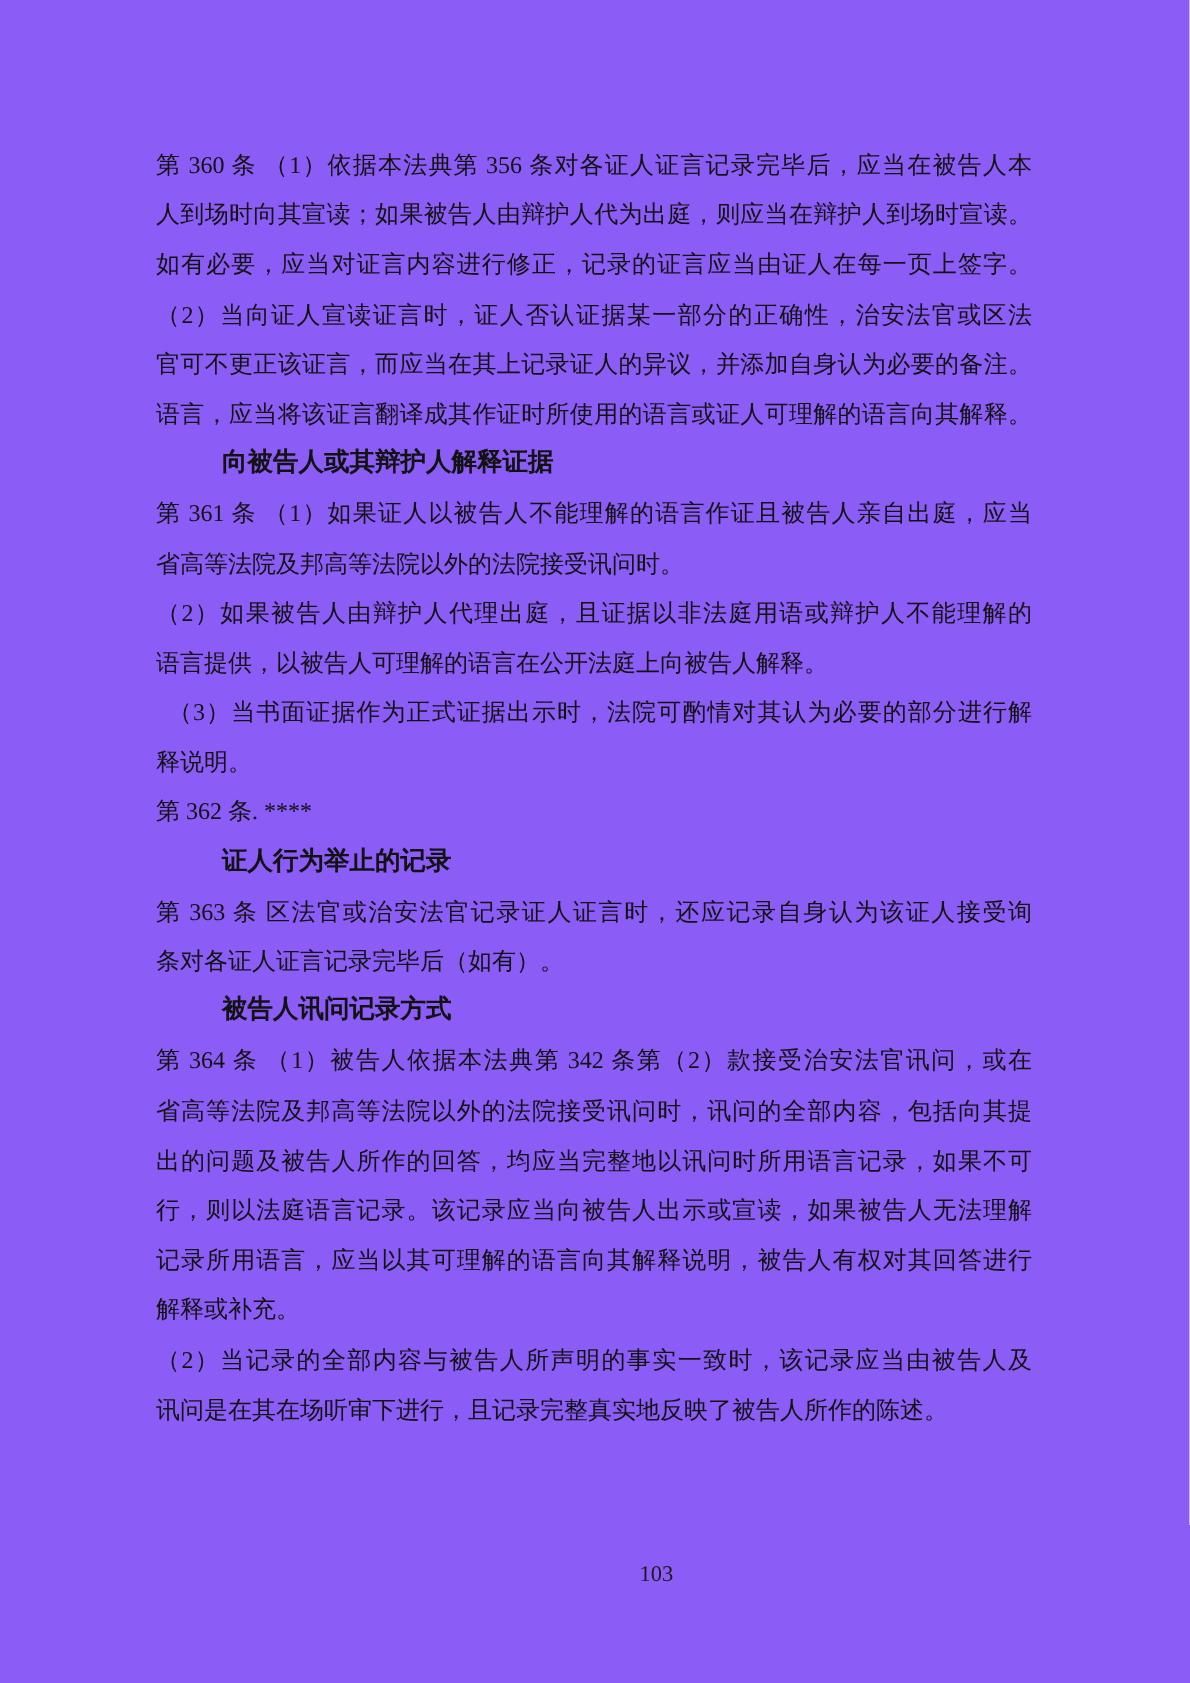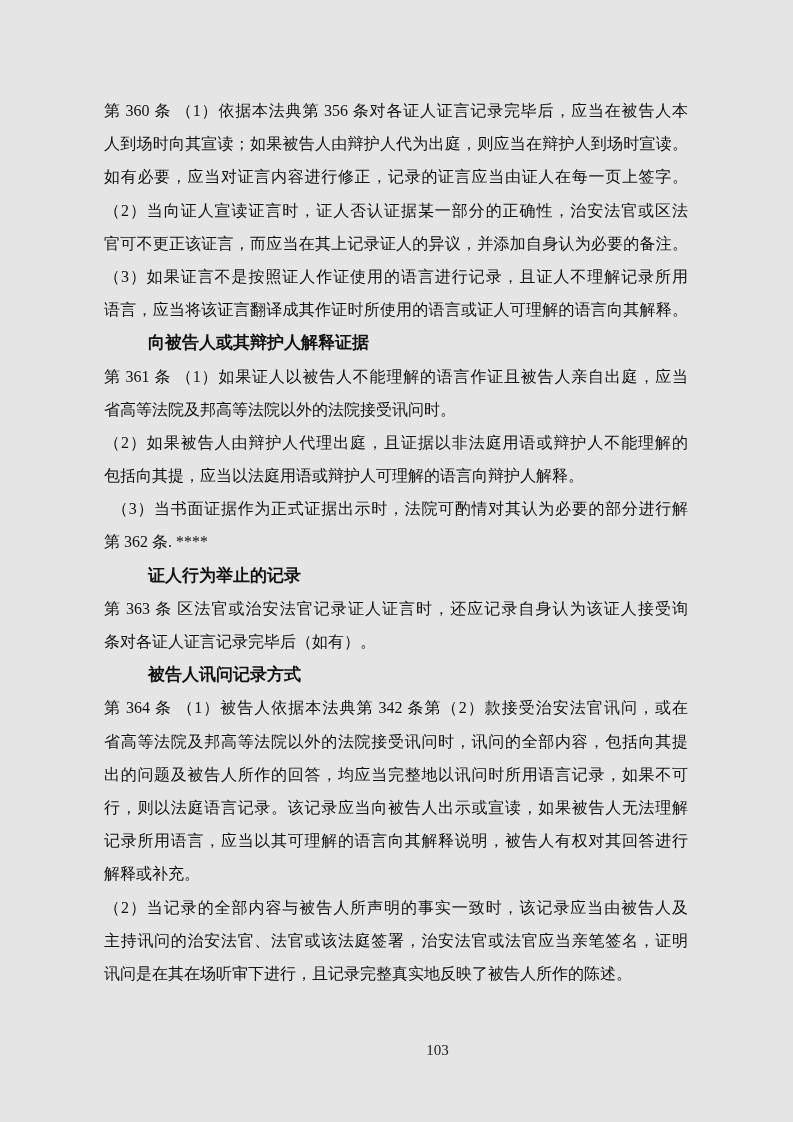--- a/index.html
+++ b/index.html
@@ -11,21 +11,21 @@
     width: 793px;
     height: 1122px;
     position: relative;
     overflow: hidden;
     font-family: "Liberation Serif", "DejaVu Serif", serif;
     color: #121212;
   }
   .doc-page {
     position: absolute;
     inset: 0;
-    background: #e5e5e5;
+    background: #8b5cf6;
   }
   .doc-body {
     position: absolute;
     left: 104px;
     top: 94px;
     width: 584px;
   }
   .line {
     height: 33.2px;
     line-height: 33.2px;
@@ -43,21 +43,21 @@
     padding-left: 8px;
   }
   .line.normal {
     text-align: left;
   }
   .line.heading {
     text-align: left;
     padding-left: 44px;
     font-weight: 700;
     font-size: 17px;
-    font-family: Liberation Serif, serif;
+    font-family: Liberation Mono, monospace;
   }
   .page-number {
     position: absolute;
     left: 0;
     top: 1042px;
     width: 793px;
     text-align: center;
     font-size: 15px;
     font-family: "Liberation Serif", "DejaVu Serif", serif;
     color: #1a1a1a;
@@ -67,37 +67,36 @@
 </head>
 <body>
 
 <div class="doc-page">
   <div class="doc-body">
       <div class="line justify">第 360 条 （1）依据本法典第 356 条对各证人证言记录完毕后，应当在被告人本</div>
       <div class="line justify">人到场时向其宣读；如果被告人由辩护人代为出庭，则应当在辩护人到场时宣读。</div>
       <div class="line justify">如有必要，应当对证言内容进行修正，记录的证言应当由证人在每一页上签字。</div>
       <div class="line justify">（2）当向证人宣读证言时，证人否认证据某一部分的正确性，治安法官或区法</div>
       <div class="line justify">官可不更正该证言，而应当在其上记录证人的异议，并添加自身认为必要的备注。</div>
-      <div class="line justify">（3）如果证言不是按照证人作证使用的语言进行记录，且证人不理解记录所用</div>
       <div class="line justify">语言，应当将该证言翻译成其作证时所使用的语言或证人可理解的语言向其解释。</div>
       <div class="line heading">向被告人或其辩护人解释证据</div>
       <div class="line justify">第 361 条 （1）如果证人以被告人不能理解的语言作证且被告人亲自出庭，应当</div>
       <div class="line normal">省高等法院及邦高等法院以外的法院接受讯问时。</div>
       <div class="line justify">（2）如果被告人由辩护人代理出庭，且证据以非法庭用语或辩护人不能理解的</div>
-      <div class="line normal">包括向其提，应当以法庭用语或辩护人可理解的语言向辩护人解释。</div>
+      <div class="line normal">语言提供，以被告人可理解的语言在公开法庭上向被告人解释。</div>
       <div class="line justify-indent">（3）当书面证据作为正式证据出示时，法院可酌情对其认为必要的部分进行解</div>
+      <div class="line normal">释说明。</div>
       <div class="line normal">第 362 条. ****</div>
       <div class="line heading">证人行为举止的记录</div>
       <div class="line justify">第 363 条 区法官或治安法官记录证人证言时，还应记录自身认为该证人接受询</div>
       <div class="line normal">条对各证人证言记录完毕后（如有）。</div>
       <div class="line heading">被告人讯问记录方式</div>
       <div class="line justify">第 364 条 （1）被告人依据本法典第 342 条第（2）款接受治安法官讯问，或在</div>
       <div class="line justify">省高等法院及邦高等法院以外的法院接受讯问时，讯问的全部内容，包括向其提</div>
       <div class="line justify">出的问题及被告人所作的回答，均应当完整地以讯问时所用语言记录，如果不可</div>
       <div class="line justify">行，则以法庭语言记录。该记录应当向被告人出示或宣读，如果被告人无法理解</div>
       <div class="line justify">记录所用语言，应当以其可理解的语言向其解释说明，被告人有权对其回答进行</div>
       <div class="line normal">解释或补充。</div>
       <div class="line justify">（2）当记录的全部内容与被告人所声明的事实一致时，该记录应当由被告人及</div>
-      <div class="line justify">主持讯问的治安法官、法官或该法庭签署，治安法官或法官应当亲笔签名，证明</div>
       <div class="line normal">讯问是在其在场听审下进行，且记录完整真实地反映了被告人所作的陈述。</div>
     </div>
   <div class="page-number">103</div>
 </div>
 
 </body></html>

